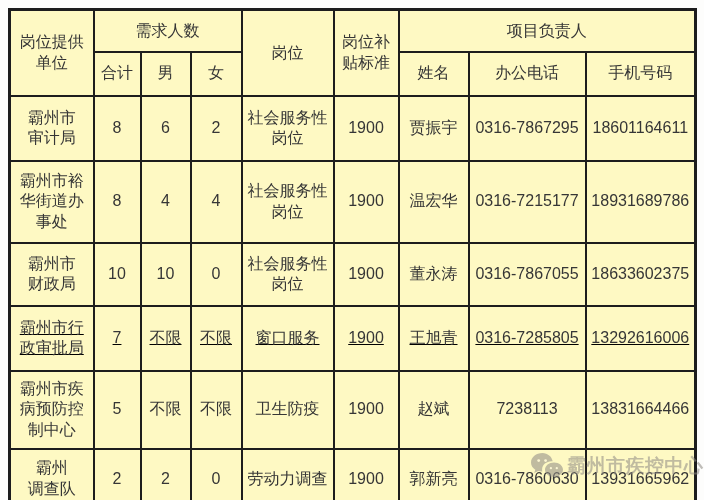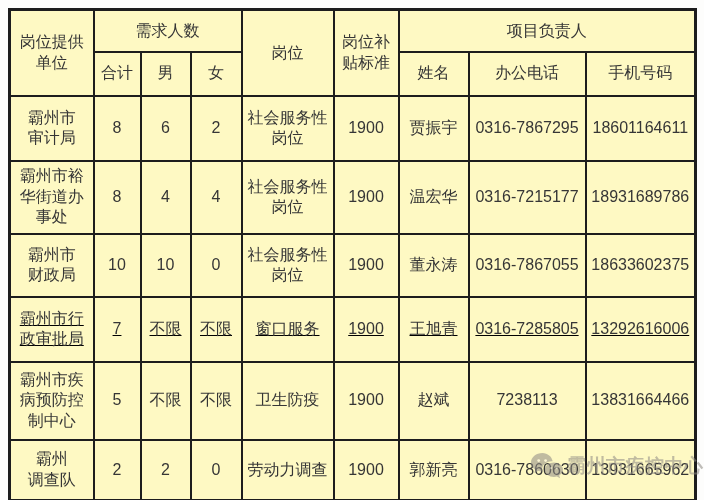--- a/index.html
+++ b/index.html
@@ -34,21 +34,21 @@
     font-size: 16px;
     line-height: 1.28;
     font-weight: normal;
     padding: 2px 2px;
     white-space: pre-line;
     overflow: hidden;
   }
   tr.hrow1 { height: 42px; }
   tr.hrow2 { height: 44px; }
   tr.r0 { height: 65px; }
-  tr.r1 { height: 73px; }
+  tr.r1 { height: 82px; }
   tr.r2 { height: 63px; }
   tr.r3 { height: 65px; text-decoration: underline; }
   tr.r4 { height: 78px; }
   tr.r5 { height: 61px; }
   .watermark {
     position: absolute;
     left: 530px;
     top: 452px;
     display: flex;
     align-items: center;

